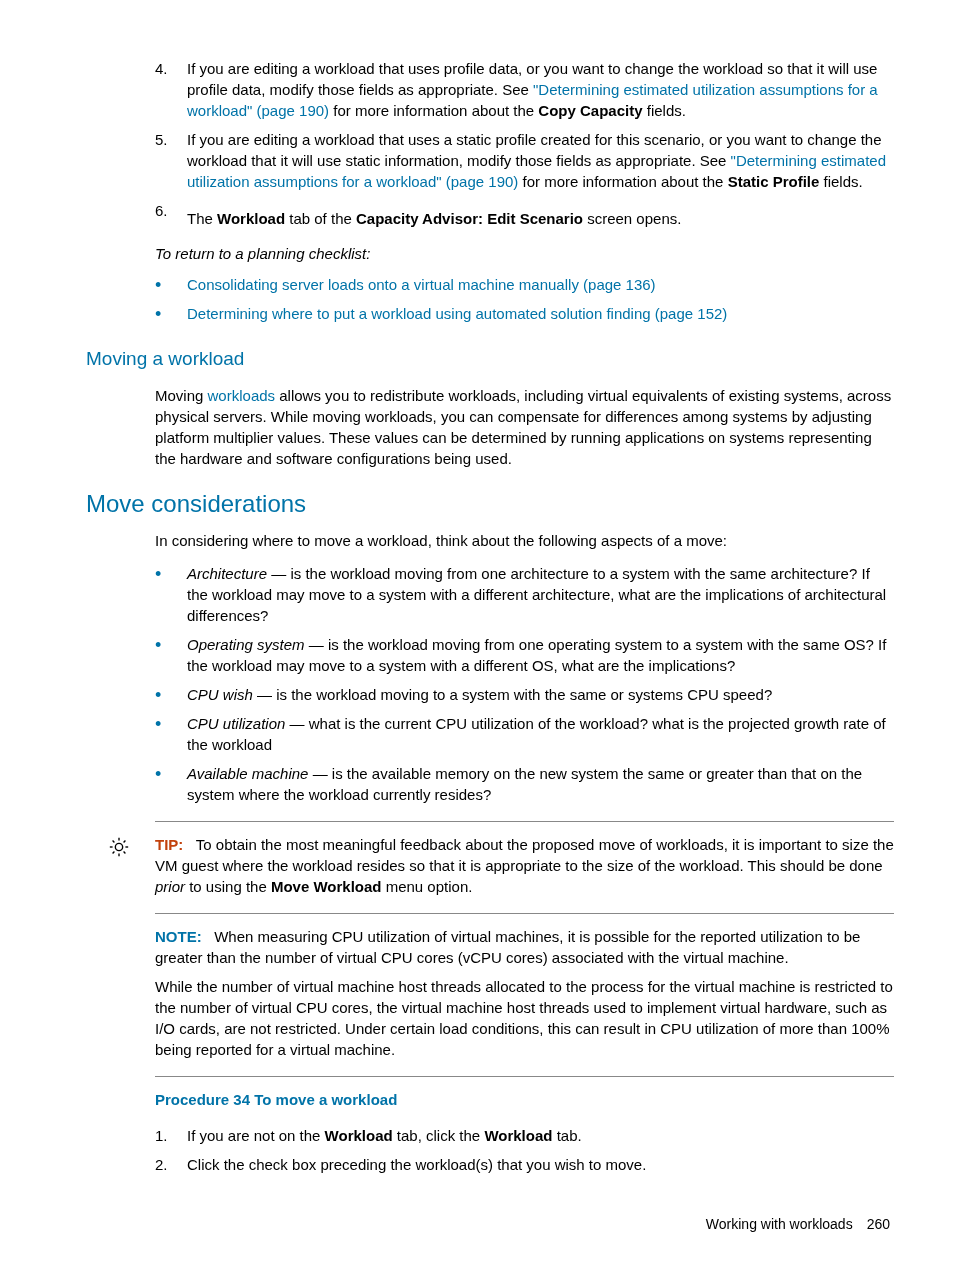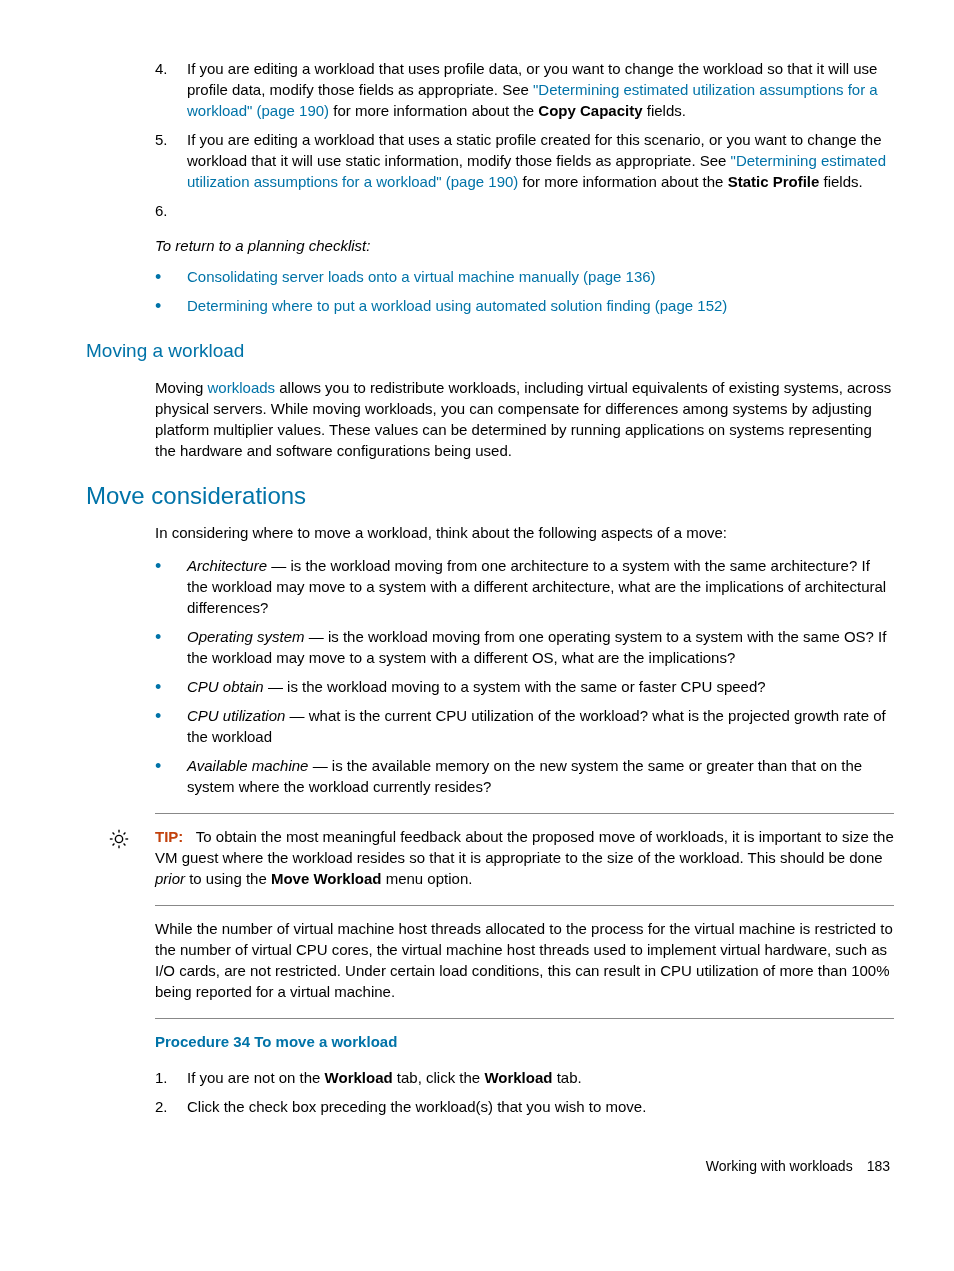--- a/index.html
+++ b/index.html
@@ -128,20 +128,23 @@
   <div class="ol-item">
     <div class="ol-num">5.</div>
     <div class="ol-content">
       <span>If you are editing a workload that uses a static profile created for this scenario, or you want to change the workload that it will use static information, modify those fields as appropriate. See </span><span class="link">"Determining estimated utilization assumptions for a workload" (page 190)</span><span> for more information about the </span><span class="bold">Static Profile</span><span> fields.</span>
     </div>
   </div>
 
   <div class="ol-item">
     <div class="ol-num">6.</div>
     <div class="ol-content">
+      <div class="ol-sub">
+        <span>The </span><span class="bold">Workload</span><span> tab of the </span><span class="bold">Capacity Advisor: Edit Scenario</span><span> screen opens.</span>
+      </div>
     </div>
   </div>
 </div>
 
 <div class="return-italic">To return to a planning checklist:</div>
 
 <div class="bullet-list">
   <div class="bullet-item">
     <div class="bullet-dot">•</div>
     <div class="bullet-content"><span class="link">Consolidating server loads onto a virtual machine manually (page 136)</span></div>
@@ -166,21 +169,21 @@
   <div class="bullet-item">
     <div class="bullet-dot">•</div>
     <div class="bullet-content"><span class="italic">Architecture</span><span> — is the workload moving from one architecture to a system with the same architecture? If the workload may move to a system with a different architecture, what are the implications of architectural differences?</span></div>
   </div>
   <div class="bullet-item">
     <div class="bullet-dot">•</div>
     <div class="bullet-content"><span class="italic">Operating system</span><span> — is the workload moving from one operating system to a system with the same OS? If the workload may move to a system with a different OS, what are the implications?</span></div>
   </div>
   <div class="bullet-item">
     <div class="bullet-dot">•</div>
-    <div class="bullet-content"><span class="italic">CPU obtain</span><span> — is the workload moving to a system with the same or faster CPU speed?</span></div>
+    <div class="bullet-content"><span class="italic">CPU wish</span><span> — is the workload moving to a system with the same or systems CPU speed?</span></div>
   </div>
   <div class="bullet-item">
     <div class="bullet-dot">•</div>
     <div class="bullet-content"><span class="italic">CPU utilization</span><span> — what is the current CPU utilization of the workload? what is the projected growth rate of the workload</span></div>
   </div>
   <div class="bullet-item">
     <div class="bullet-dot">•</div>
     <div class="bullet-content"><span class="italic">Available machine</span><span> — is the available memory on the new system the same or greater than that on the system where the workload currently resides?</span></div>
   </div>
 </div>
@@ -202,20 +205,23 @@
     </svg>
   </div>
   <div class="tip-content">
     <span class="tip-label">TIP:</span>&nbsp;&nbsp;&nbsp;<span>To obtain the most meaningful feedback about the proposed move of workloads, it is important to size the VM guest where the workload resides so that it is appropriate to the size of the workload. This should be done </span><span class="italic">prior</span><span> to using the </span><span class="bold">Move Workload</span><span> menu option.</span>
   </div>
 </div>
 
 <hr class="hr">
 
 <div class="note-block">
+  <div class="para">
+    <span class="note-label">NOTE:</span>&nbsp;&nbsp;&nbsp;<span>When measuring CPU utilization of virtual machines, it is possible for the reported utilization to be greater than the number of virtual CPU cores (vCPU cores) associated with the virtual machine.</span>
+  </div>
   <div>While the number of virtual machine host threads allocated to the process for the virtual machine is restricted to the number of virtual CPU cores, the virtual machine host threads used to implement virtual hardware, such as I/O cards, are not restricted. Under certain load conditions, this can result in CPU utilization of more than 100% being reported for a virtual machine.</div>
 </div>
 
 <hr class="hr">
 
 <div class="proc-title">Procedure 34 To move a workload</div>
 
 <div class="indent-ol">
   <div class="ol-item">
     <div class="ol-num">1.</div>
@@ -223,14 +229,14 @@
       <span>If you are not on the </span><span class="bold">Workload</span><span> tab, click the </span><span class="bold">Workload</span><span> tab.</span>
     </div>
   </div>
   <div class="ol-item">
     <div class="ol-num">2.</div>
     <div class="ol-content">Click the check box preceding the workload(s) that you wish to move.</div>
   </div>
 </div>
 
 <div class="footer">
-  <span>Working with workloads</span><span class="footer-num">183</span>
+  <span>Working with workloads</span><span class="footer-num">260</span>
 </div>
 
 </body></html>

